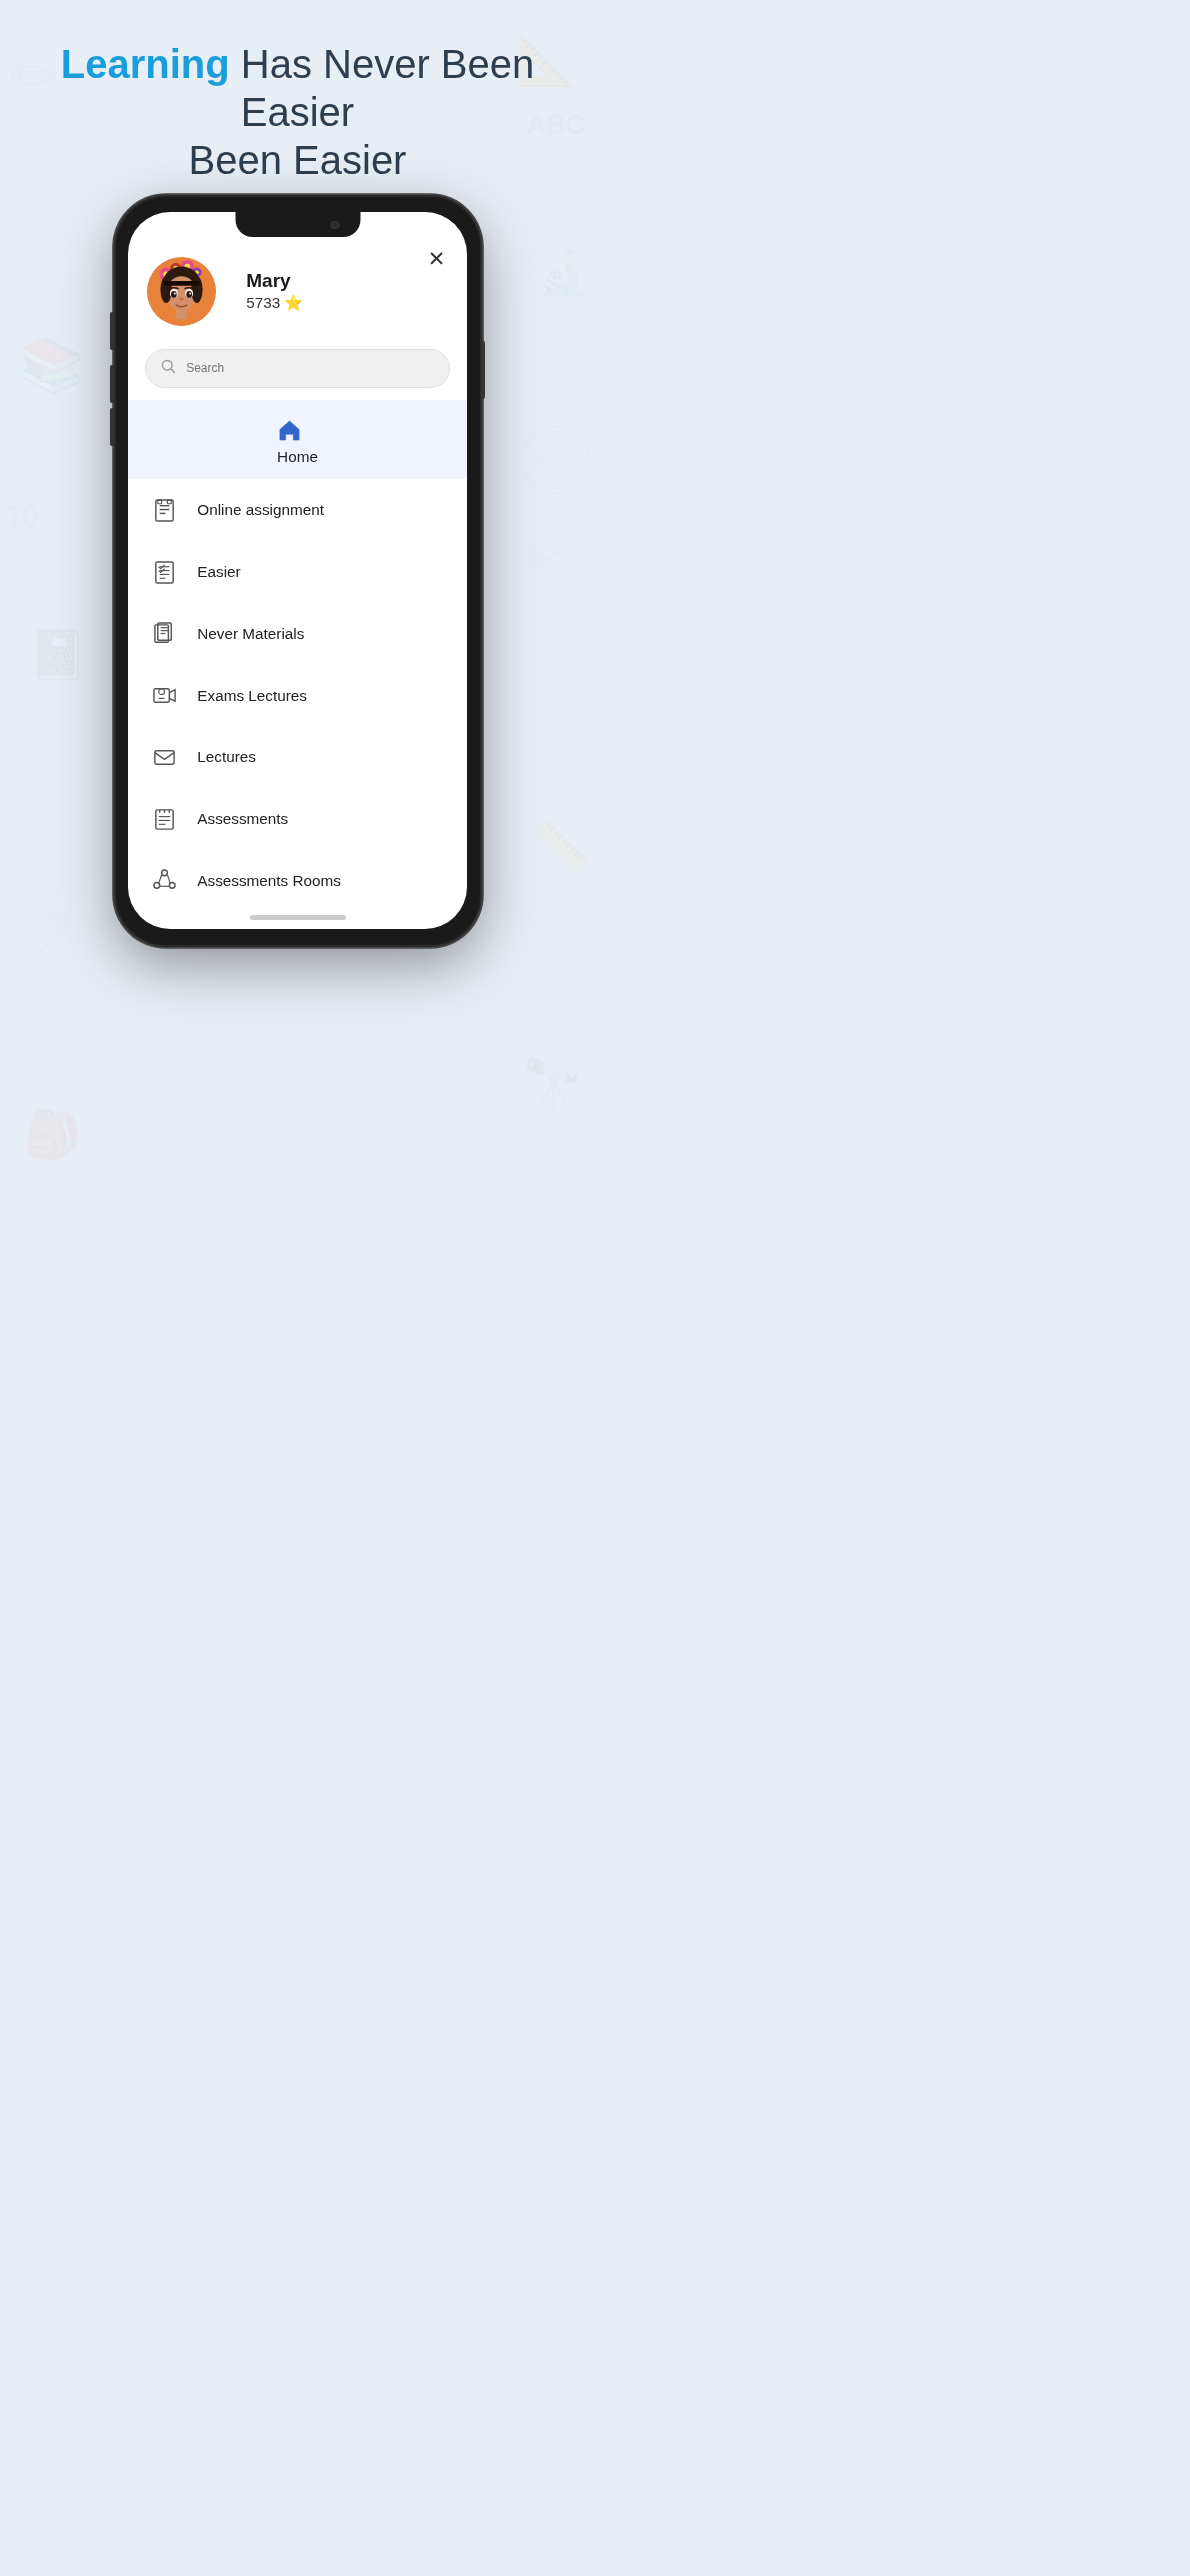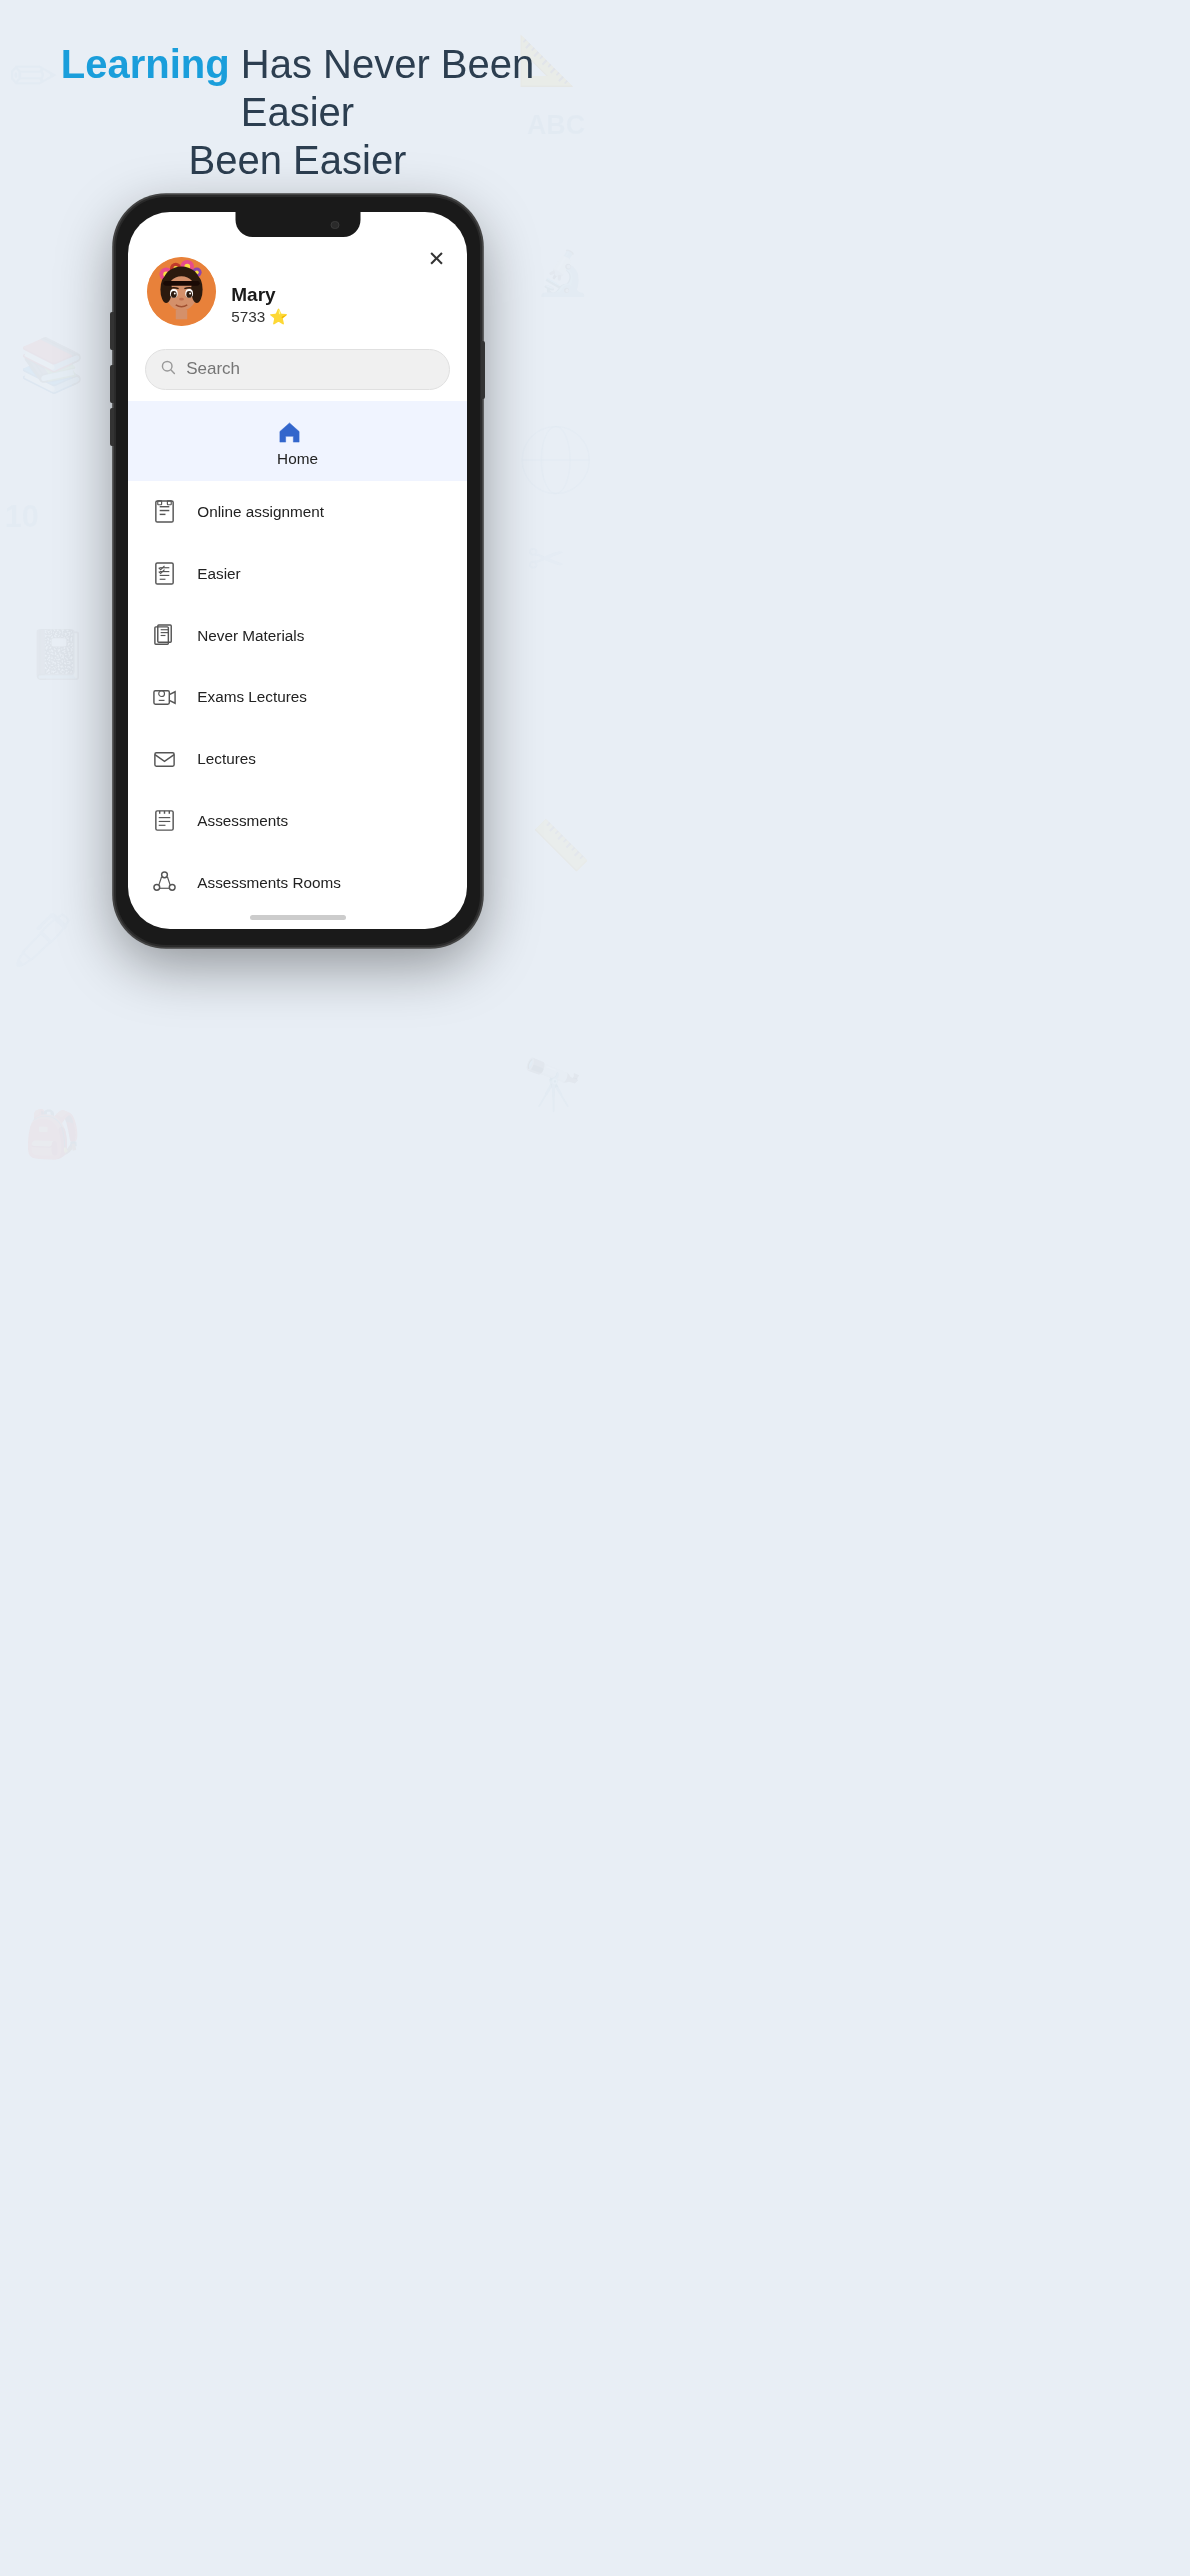--- a/index.html
+++ b/index.html
@@ -148,22 +148,23 @@
       font-size: 21px;
       color: #333;
       cursor: pointer;
       z-index: 5;
       font-weight: 300;
     }
 
     
     .user-section {
       display: flex;
-      align-items: flex-end;
+      align-items: center;
       padding: 15.3px 19px 15.3px 19px;
+      gap: 15px;
     }
 
     .avatar-container {
       width: 69px;
       height: 69px;
       border-radius: 50%;
       overflow: hidden;
       margin-right: 15.3px;
       flex-shrink: 0;
       background: #f0a060;
@@ -203,21 +204,21 @@
     .search-icon-wrap {
       margin-right: 9.6px;
       color: #999;
       font-size: 13.4px;
     }
 
     .search-input {
       background: transparent;
       border: none;
       outline: none;
-      font-size: 17px;
+      font-size: 12px;
       color: #999;
       width: 100%;
     }
 
     
     .menu-list {
       list-style: none;
       margin-top: 3.8px;
     }
 

